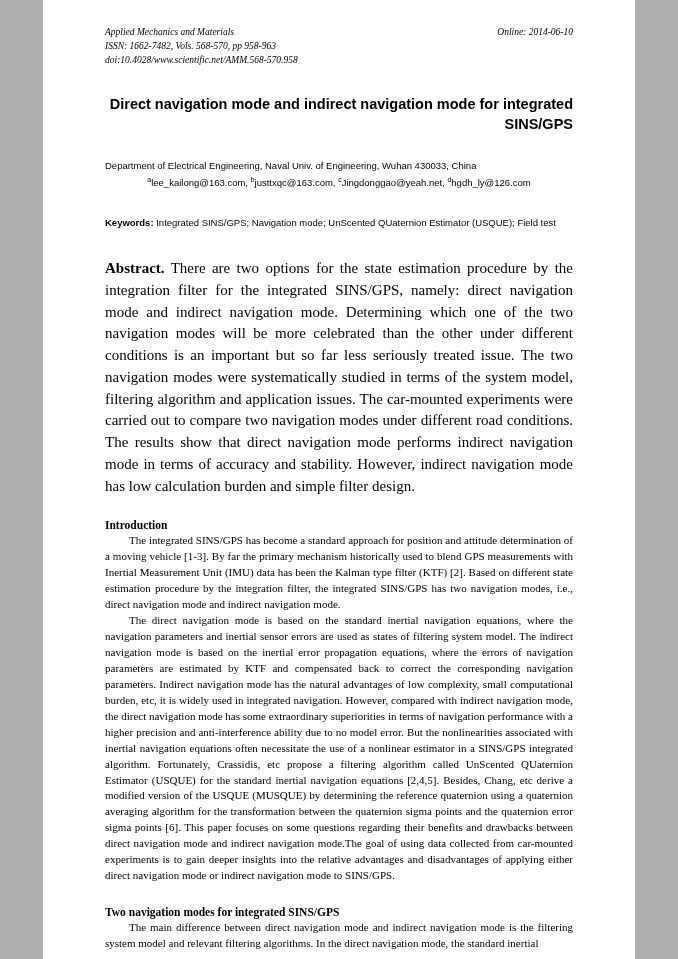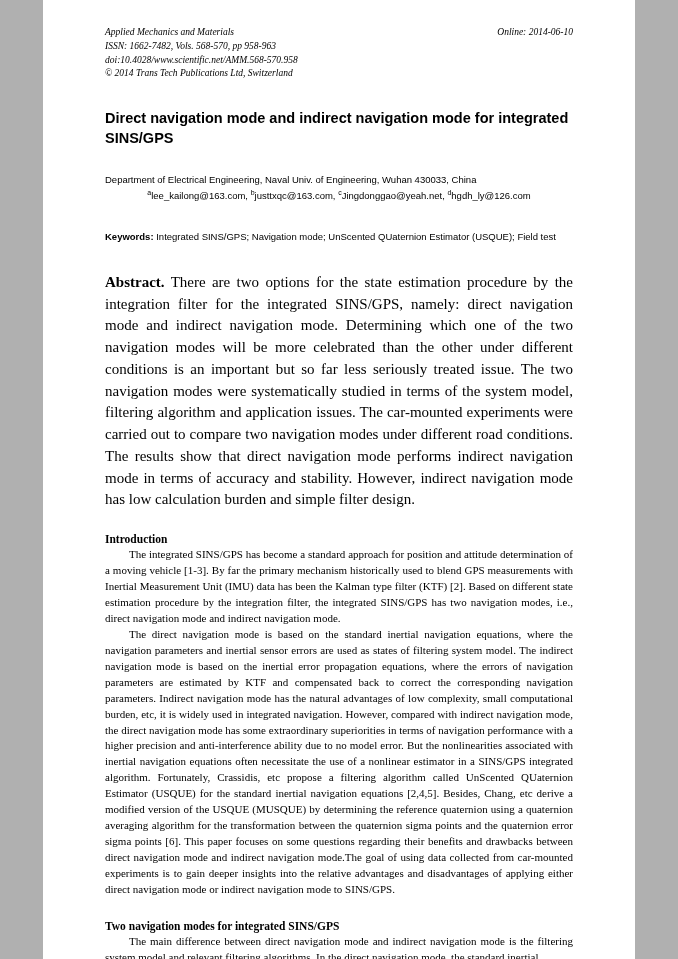--- a/index.html
+++ b/index.html
@@ -34,21 +34,21 @@
   }
   .header-right {
     text-align: right;
   }
 
   
   .title {
     font-family: "Liberation Sans", sans-serif;
     font-weight: bold;
     font-size: 14.5px;
-    text-align: left;
+    text-align: right;
     line-height: 1.35;
     margin-top: 28px;
     margin-bottom: 0;
   }
 
   
   .authors {
     font-family: "Liberation Sans", sans-serif;
     font-size: 13px;
     text-align: center;
@@ -119,21 +119,20 @@
 </head>
 <body>
 
 <div class="page">
 
   <div class="header">
     <div class="header-left">
       <div>Applied Mechanics and Materials</div>
       <div>ISSN: 1662-7482, Vols. 568-570, pp 958-963</div>
       <div>doi:10.4028/www.scientific.net/AMM.568-570.958</div>
-      <div>© 2014 Trans Tech Publications Ltd, Switzerland</div>
     </div>
     <div class="header-right">
       <div>Online: 2014-06-10</div>
     </div>
   </div>
 
   <div class="title">Direct navigation mode and indirect navigation mode for integrated SINS/GPS</div>
 
 
   <div class="affil">Department of Electrical Engineering, Naval Univ. of Engineering, Wuhan 430033, China</div>

